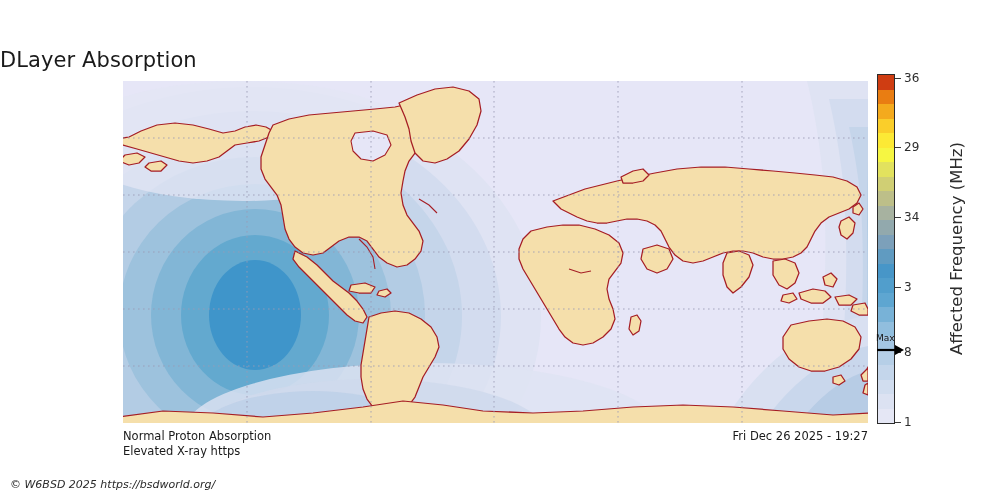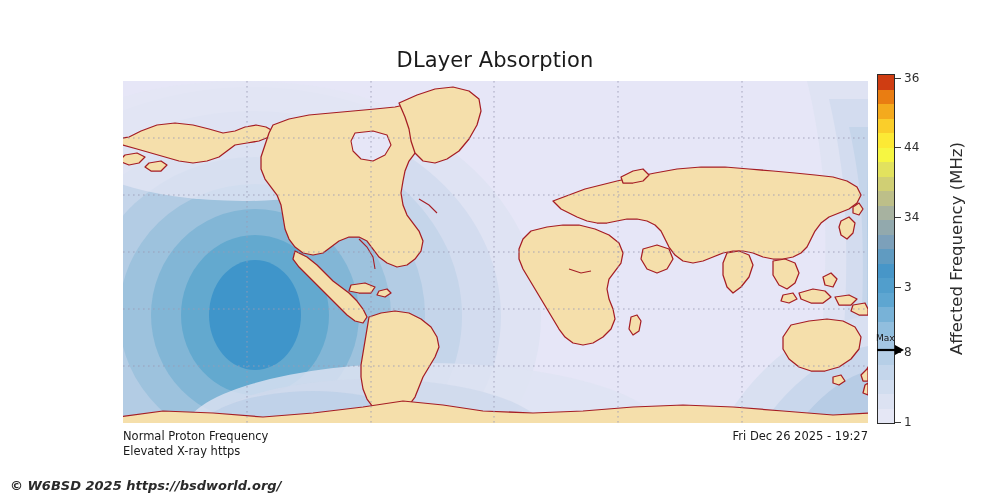--- a/index.html
+++ b/index.html
@@ -9,21 +9,21 @@
     font-family:"DejaVu Sans", sans-serif;
     overflow:hidden;
     position:relative;
   }
   #root{position:absolute;left:0;top:0;width:1000px;height:500px;}
 
   
   .title{
     position:absolute;
     left:0; top:48px; width:990px;
-    text-align:center;
+    text-align:left;
     font-size:21px;
     color:#1a1a1a;
     letter-spacing:.1px;
   }
 
   
   .map-axes{
     position:absolute;
     left:123px; top:81px;
     width:745px; height:342px;
@@ -39,23 +39,23 @@
     color:#1a1a1a;
     white-space:nowrap;
   }
   .note-l1{left:123px; top:429px;}
   .note-l2{left:123px; top:444px;}
   .note-date{left:868px; top:429px; transform:translateX(-100%);}
 
   .copyright{
     position:absolute;
     left:10px; top:478px;
-    font-size:13px;
+    font-size:11px;
     font-style:italic;
-    font-weight:bold;
+    font-weight:normal;
     color:#2a2a2a;
     white-space:nowrap;
   }
 
   
   .cbar-wrap{
     position:absolute;
     left:877px; top:74px;
     width:18px; height:438px;
   }
@@ -255,21 +255,21 @@
           <line x1="0" y1="57" x2="745" y2="57"></line>
           <line x1="0" y1="114" x2="745" y2="114"></line>
           <line x1="0" y1="171" x2="745" y2="171"></line>
           <line x1="0" y1="228" x2="745" y2="228"></line>
           <line x1="0" y1="285" x2="745" y2="285"></line>
         </g>
       </g>
     </svg>
   </div>
 
-  <div class="note note-l1">Normal Proton Frequency</div>
+  <div class="note note-l1">Normal Proton Absorption</div>
   <div class="note note-l2">Elevated X-ray https</div>
   <div class="note note-date">Fri Dec 26 2025 - 19:27</div>
 
   <div class="copyright">© W6BSD 2025 https://bsdworld.org/</div>
 
   <div class="cbar-wrap">
     <div class="cbar-body" id="cbar-body">
         <div class="cbar-seg" style="height: 14.5px; background: rgb(207, 61, 18);"></div>
         <div class="cbar-seg" style="height: 14.5px; background: rgb(233, 125, 18);"></div>
         <div class="cbar-seg" style="height: 14.5px; background: rgb(244, 170, 29);"></div>
@@ -297,21 +297,21 @@
       </div>
 
     <div class="cbar-tick" style="top:4px"></div>
     <div class="cbar-tick" style="top:73px"></div>
     <div class="cbar-tick" style="top:143px"></div>
     <div class="cbar-tick" style="top:213px"></div>
     <div class="cbar-tick" style="top:278px"></div>
     <div class="cbar-tick" style="top:348px"></div>
 
     <div class="cbar-tlabel" style="top:4px">36</div>
-    <div class="cbar-tlabel" style="top:73px">44</div>
+    <div class="cbar-tlabel" style="top:73px">29</div>
     <div class="cbar-tlabel" style="top:143px">34</div>
     <div class="cbar-tlabel" style="top:213px">3</div>
     <div class="cbar-tlabel" style="top:278px">8</div>
     <div class="cbar-tlabel" style="top:348px">1</div>
   </div>
 
   <div class="max-annot">
     <span class="max-text">Max</span>
     <svg width="30" height="24">
       <line x1="2" y1="17" x2="21" y2="17" stroke="#000" stroke-width="2.2"></line>

